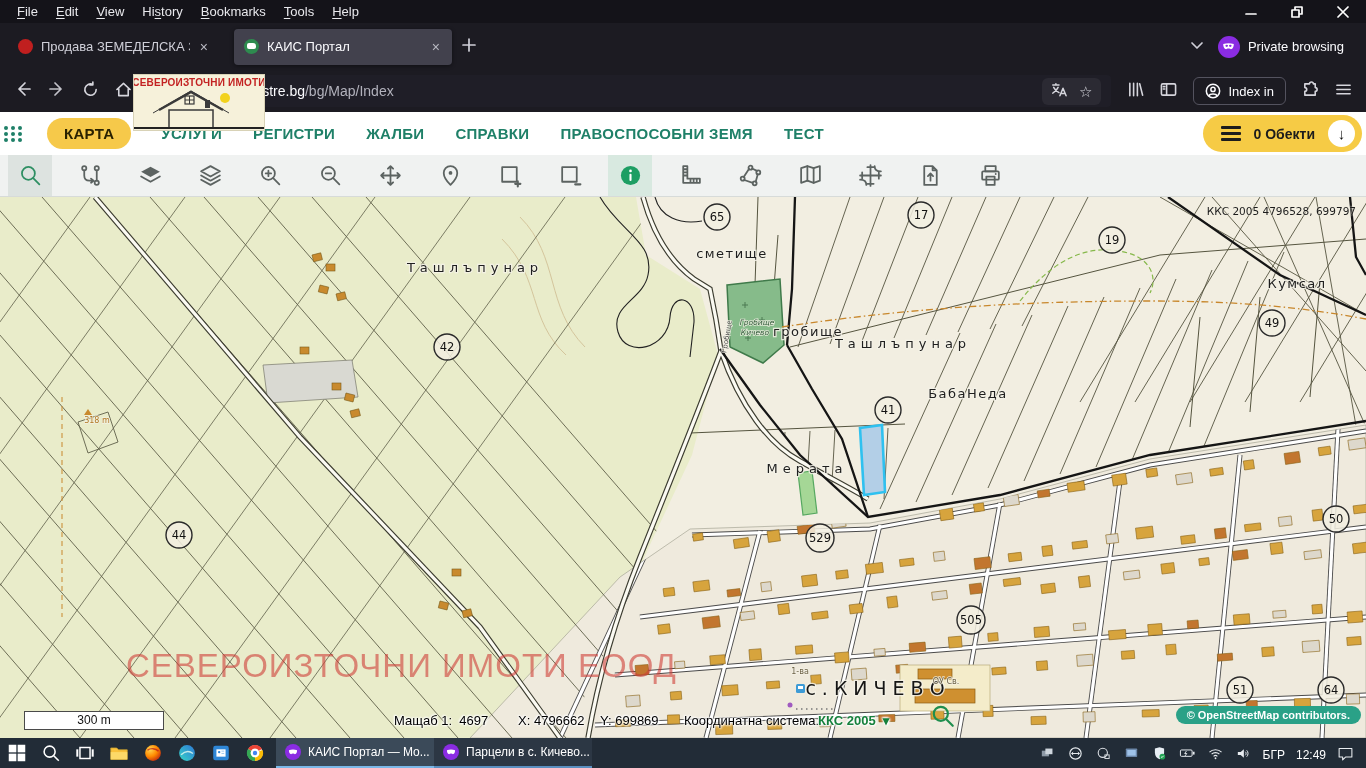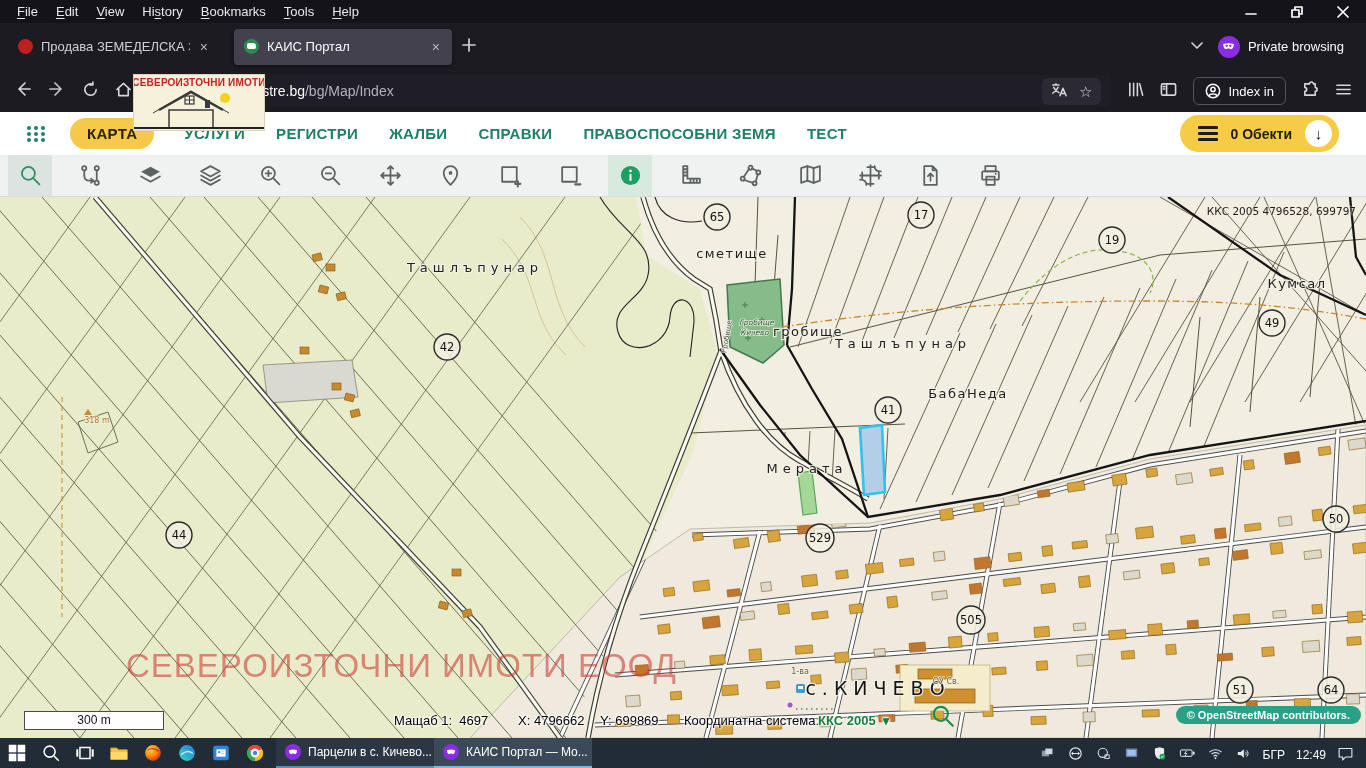--- a/index.html
+++ b/index.html
@@ -36,21 +36,21 @@
   .field-pill{margin-left:auto;display:flex;align-items:center;gap:12px;background:#2b2a33;border-radius:6px;padding:4px 9px}
   .signin{display:flex;align-items:center;gap:7px;border:1px solid #54535f;border-radius:6px;padding:5px 11px;font-size:13px;color:#fbfbfe}
   .star-glyph{font-size:15px;line-height:1}
 
   
   .logo-overlay{position:absolute;left:133px;top:74px;width:132px;height:57px;background:#f6f1da;z-index:60;border:1px solid #d8d2b6;display:flex;flex-direction:column;align-items:center;overflow:hidden}
   .logo-overlay .lg-text{font-size:10px;font-weight:bold;color:#c32222;margin-top:2px;white-space:nowrap;letter-spacing:.2px}
   .logo-overlay .lg-line{position:absolute;left:0;right:0;bottom:1px;height:2px;background:#222}
 
   
-  .sitenav{height:43px;background:#fff;display:flex;align-items:center;padding:0 27px;gap:30px;position:relative}
+  .sitenav{height:43px;background:#fff;display:flex;align-items:center;padding:0 4px;gap:30px;position:relative}
   .grid-icon{display:grid;grid-template-columns:repeat(3,5px);grid-gap:2px;margin-right:-6px}
   .grid-icon i{width:4px;height:4px;border-radius:50%;background:#1f8068}
   .karta-pill{background:#f6c94a;border-radius:17px;padding:7px 17px;font-weight:bold;font-size:15px;color:#2a2200;letter-spacing:.3px}
   .navlink{font-weight:bold;font-size:15px;color:#1f8068;letter-spacing:.3px;white-space:nowrap}
   .objects-pill{margin-left:auto;background:#f6cb45;border-radius:19px;height:37px;display:flex;align-items:center;gap:13px;padding:0 7px 0 18px;font-weight:bold;font-size:14px;color:#1c1c1c}
   .obj-burger{display:flex;flex-direction:column;gap:3px}
   .obj-burger i{width:20px;height:3px;background:#1c1c1c;border-radius:1px}
   .obj-circle{width:27px;height:27px;border-radius:50%;background:#fff;display:flex;align-items:center;justify-content:center;font-size:15px;color:#111;font-weight:bold}
 
   
@@ -785,35 +785,35 @@
           <circle cx="12" cy="12" r="8.4" fill="#fff"></circle>
           <path d="M6.1,8.6 A6.8,6.8 0 0 1 17.9,8.6" fill="none" stroke="#ea4335" stroke-width="4"></path>
           <path d="M17.9,8.6 A6.8,6.8 0 0 1 12,18.8" fill="none" stroke="#fbbc05" stroke-width="4" transform="rotate(8 12 12)"></path>
           <path d="M12,18.8 A6.8,6.8 0 0 1 6.1,8.6" fill="none" stroke="#34a853" stroke-width="4"></path>
           <circle cx="12" cy="12" r="3.4" fill="#fff"></circle>
           <circle cx="12" cy="12" r="2.4" fill="#4285f4"></circle>
         </svg>
       </div>
     </div>
   <div id="tk-windows" style="display:flex;margin-left:4px">
+      <div class="tk-win active">
+        <span class="mask-circle">
+          <svg width="10" height="10" viewBox="0 0 16 16">
+            <path fill="#fff" d="M1.5,5 Q8,3 14.5,5 Q14.5,10.5 11,11.5 Q9.4,9.8 8,10.6 Q6.6,9.8 5,11.5 Q1.5,10.5 1.5,5 Z"></path>
+          </svg>
+        </span>
+        <span>КАИС Портал — Mo...</span>
+      </div>
       <div class="tk-win">
         <span class="mask-circle">
           <svg width="10" height="10" viewBox="0 0 16 16">
             <path fill="#fff" d="M1.5,5 Q8,3 14.5,5 Q14.5,10.5 11,11.5 Q9.4,9.8 8,10.6 Q6.6,9.8 5,11.5 Q1.5,10.5 1.5,5 Z"></path>
           </svg>
         </span>
         <span>Парцели в с. Кичево...</span>
-      </div>
-      <div class="tk-win active">
-        <span class="mask-circle">
-          <svg width="10" height="10" viewBox="0 0 16 16">
-            <path fill="#fff" d="M1.5,5 Q8,3 14.5,5 Q14.5,10.5 11,11.5 Q9.4,9.8 8,10.6 Q6.6,9.8 5,11.5 Q1.5,10.5 1.5,5 Z"></path>
-          </svg>
-        </span>
-        <span>КАИС Портал — Mo...</span>
       </div>
     </div>
   <div class="tray">
     <div id="tray-icons" style="display:flex;gap:11px;align-items:center">
         <span class="tray-ic">
           <svg width="17" height="17" viewBox="0 0 24 24">
             <rect x="4" y="8" width="10" height="8" fill="#8d99a6"></rect>
             <rect x="9" y="5" width="10" height="8" fill="#cfd6dd"></rect>
           </svg>
         </span>

